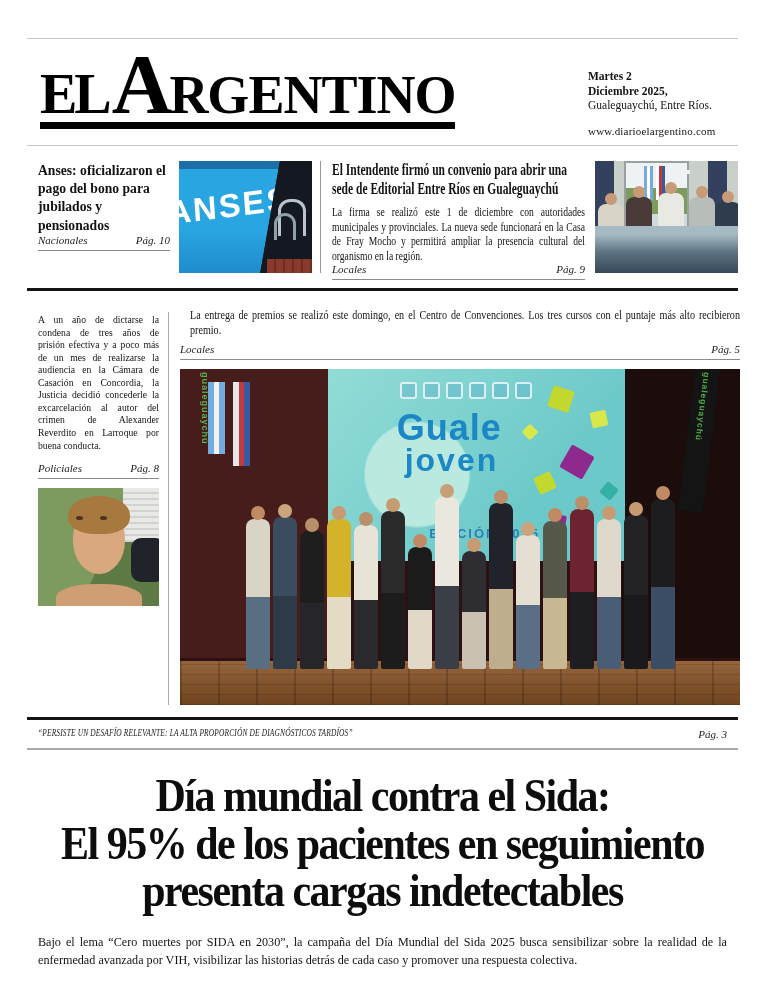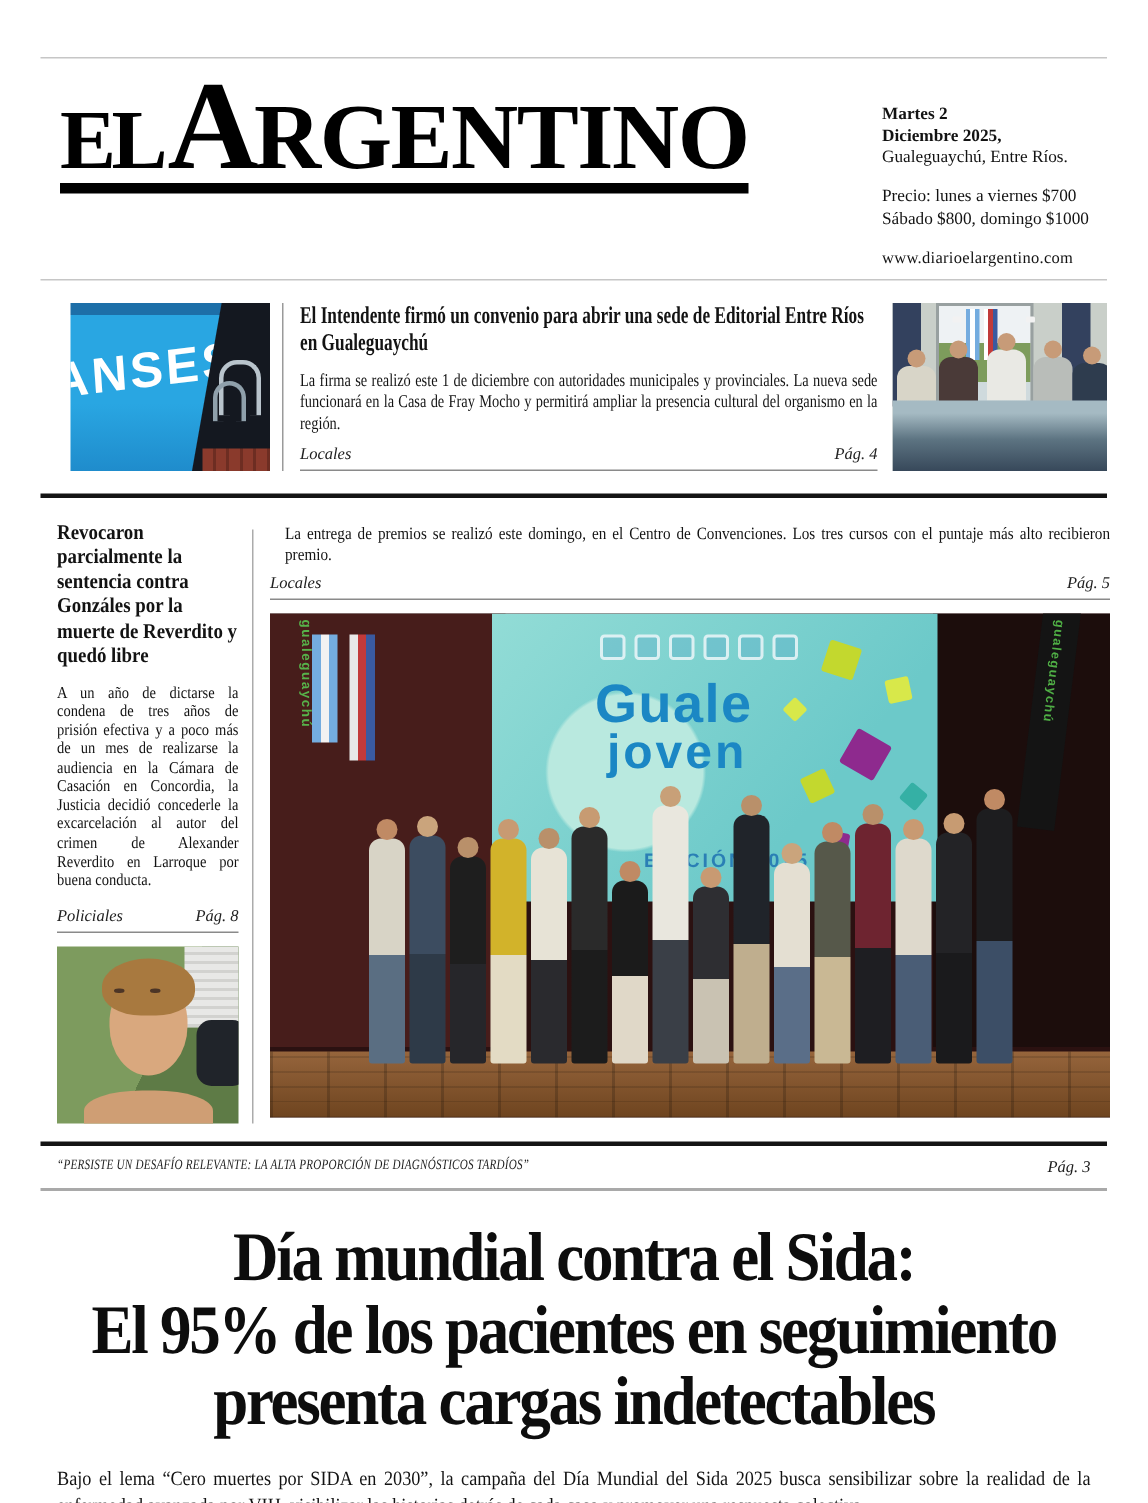--- a/index.html
+++ b/index.html
@@ -10,21 +10,21 @@
   }
   .rule { border:0; border-top:1px solid #c6c6c6; margin:0 27px; height:0; }
   .rule.thick { border-top:3px solid #141414; }
   .rule.gray2 { border-top:2.5px solid #a9a9a9; }
 
   
   .masthead { display:flex; align-items:flex-start; padding:0 27px 0 40px; margin-top:10px; }
   .logo { white-space:nowrap; font-weight:bold; color:#000; border-bottom:7px solid #000; padding-bottom:1px; line-height:.86; letter-spacing:-1px; }
   .logo .lg1 { font-size:56px; letter-spacing:-3px; }
   .logo .lg2 { font-size:84px; letter-spacing:-3px; margin-left:3px; }
-  .logo .lg3 { font-size:62px; letter-spacing:-1px; }
+  .logo .lg3 { font-size:54px; letter-spacing:-1px; }
   .mast-info { margin-left:auto; width:150px; font-size:11.5px; line-height:1.28; padding-top:20px; }
   .mast-info .b { font-weight:bold; }
   .mast-info .grp { margin-bottom:11px; }
   .mast-info .web { font-weight:normal; font-size:11px; letter-spacing:.2px; }
   .edition { margin:9px 40px 0 38px; font-size:10.8px; font-weight:bold; letter-spacing:.1px; }
 
   
   .fit { overflow:visible; }
   .cx { width:calc(100% / var(--k,1)); transform:scaleX(var(--k,1)); transform-origin:0 0; }
 
@@ -156,52 +156,57 @@
   <div class="rule" style="margin-top:38px"></div>
 
   <header class="masthead">
     <div class="logo"><span class="lg1">EL</span><span class="lg2">A</span><span class="lg3">RGENTINO</span></div>
     <div class="mast-info">
       <div class="grp">
         <div class="b">Martes 2</div>
         <div class="b">Diciembre 2025,</div>
         <div>Gualeguaychú, Entre Ríos.</div>
       </div>
-      <div class="grp">
-        <div>Precio: lunes a viernes $700</div>
-        <div>Sábado $800, domingo $1000</div>
-      </div>
       <div class="web">www.diarioelargentino.com</div>
     </div>
   </header>
 
   <div class="rule" style="margin-top:7px"></div>
 
   <section class="top-row">
+    <div class="tl-story">
+      <div class="fit">
+          <h2 class="cx">Anses: oficializaron el pago del bono para jubilados y pensionados</h2>
+        </div>
+      <div class="kicker">
+        <span>Nacionales</span>
+        <span>Pág. 10</span>
+      </div>
+    </div>
 
     <div class="photo photo-anses">
       <div class="anses-word">ANSES</div>
       <div class="anses-dark"></div>
       <div class="anses-rack"></div>
       <div class="anses-rack anses-rack2"></div>
       <div class="anses-brick"></div>
     </div>
 
     <div class="vdiv top"></div>
 
     <div class="tr-story">
       <div class="fit">
           <h2 class="cx">El Intendente firmó un convenio para abrir una sede de Editorial Entre Ríos en Gualeguaychú</h2>
         </div>
       <div class="fit">
           <p class="cx">La firma se realizó este 1 de diciembre con autoridades municipales y provinciales. La nueva sede funcionará en la Casa de Fray Mocho y permitirá ampliar la presencia cultural del organismo en la región.</p>
         </div>
       <div class="kicker" style="margin-top:auto">
         <span>Locales</span>
-        <span>Pág. 4</span>
+        <span>Pág. 9</span>
       </div>
     </div>
 
     <div class="photo photo-meeting">
       <div class="mt-curtain l"></div>
       <div class="mt-curtain r"></div>
       <div class="mt-window"></div>
       <div class="mt-flag ar"></div>
       <div class="mt-flag er"></div>
       <div class="mt-man" style="left:2%;top:38%;background:#d8d5c8"></div>
@@ -212,23 +217,20 @@
       <div class="mt-table"></div>
       <div class="mt-cup" style="left:28%"></div>
       <div class="mt-cup" style="left:62%"></div>
     </div>
   </section>
 
   <div class="rule thick sep-mid"></div>
 
   <section class="mid-row">
     <aside class="left-col">
-      <div class="fit">
-          <h2 class="cx">Revocaron parcialmente la sentencia contra Gonzáles por la muerte de Reverdito y quedó libre</h2>
-        </div>
       <div class="fit">
           <p class="cx">A un año de dictarse la condena de tres años de prisión efectiva y a poco más de un mes de realizarse la audiencia en la Cámara de Casación en Concordia, la Justicia decidió concederle la excarcelación al autor del crimen de Alexander Reverdito en Larroque por buena conducta.</p>
         </div>
       <div class="kicker">
         <span>Policiales</span>
         <span>Pág. 8</span>
       </div>
       <div class="photo photo-portrait">
         <div class="pp-wall"></div>
         <div class="pp-moto"></div>

